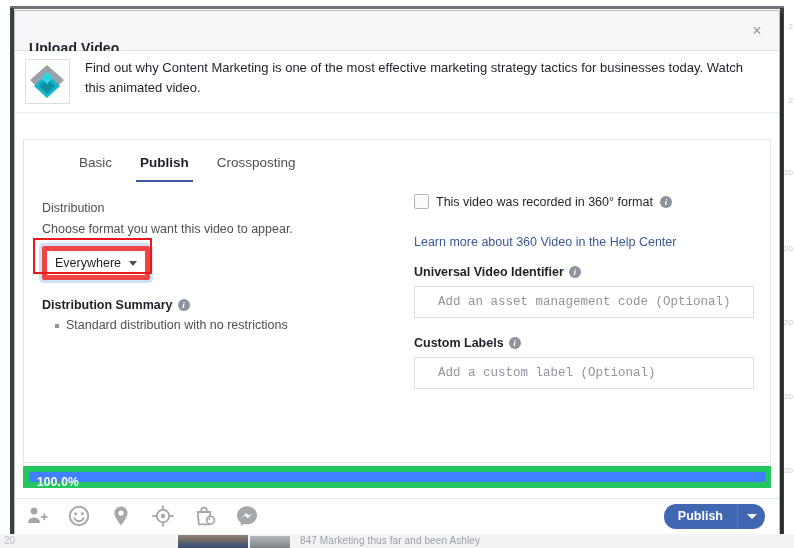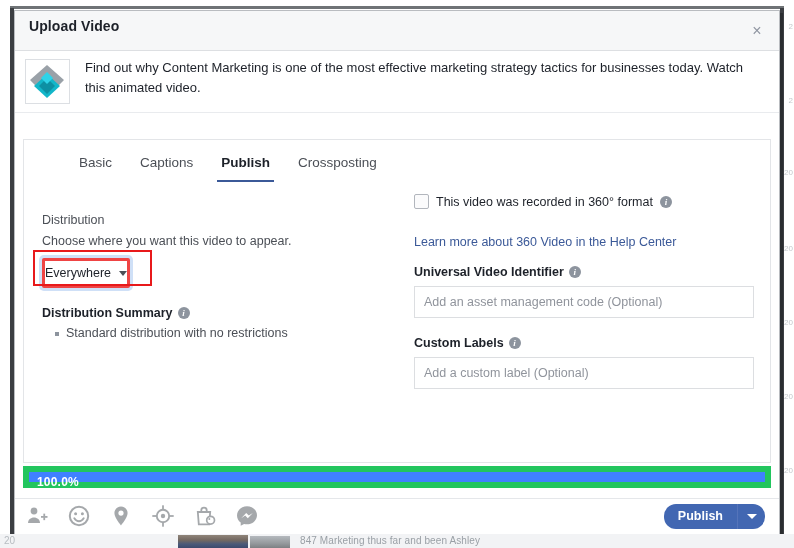--- a/index.html
+++ b/index.html
@@ -126,21 +126,21 @@
   .modal-header {
     position: relative;
     height: 40px;
     background: #f6f7f8;
     border-bottom: 1px solid #dddfe2;
     box-sizing: border-box;
   }
   .modal-title {
     position: absolute;
     left: 14px;
-    top: 7px;
+    top: 29px;
     font-size: 14px;
     font-weight: bold;
     color: #1d2129;
     letter-spacing: .1px;
   }
   .close-btn {
     position: absolute;
     right: 10px;
     top: 8px;
     width: 24px;
@@ -245,21 +245,21 @@
   .col-right {
     position: absolute;
     left: 390px;
     top: 12px;
     width: 340px;
   }
 
   .sec-label {
     font-size: 12.5px;
     color: #4b4f56;
-    margin: 18px 0 5px 0;
+    margin: 6px 0 5px 0;
     line-height: 16px;
   }
   .sec-sub {
     font-size: 12.5px;
     color: #4b4f56;
     margin: 0 0 9px 0;
     line-height: 16px;
   }
   .sec-head {
     font-size: 12.5px;
@@ -283,23 +283,23 @@
     height: 36px;
     border: 2px solid #e8191b;
     box-sizing: border-box;
     pointer-events: none;
   }
   .dropdown {
     position: relative;
     display: inline-flex;
     align-items: center;
     height: 24px;
-    padding: 0 0;
-    background: #ffffff;
-    border: 3px solid #ef4444;
+    padding: 0 8px;
+    background: #ffffff;
+    border: 5px solid #ef4444;
     border-radius: 2px;
     box-shadow: 0 0 0 3px #cfe0f7;
     font-size: 12.5px;
     color: #1d2129;
     cursor: pointer;
     user-select: none;
     text-align: center;
   }
   .dropdown .caret {
     margin-left: 8px;
@@ -390,24 +390,24 @@
     font-weight: bold;
     color: #1d2129;
     margin-bottom: 7px;
   }
   .text-input {
     width: 100%;
     height: 32px;
     box-sizing: border-box;
     border: 1px solid #dcdee1;
     background: #ffffff;
-    padding: 0 9px;
-    font-size: 12.5px;
-    color: #1d2129;
-    font-family: Liberation Sans, sans-serif;
+    padding: 0 23px;
+    font-size: 12.5px;
+    color: #1d2129;
+    font-family: Liberation Mono, monospace;
     outline: none;
     margin-bottom: 18px;
   }
   .text-input::placeholder { color: #90949c; }
 
   
   .progress-wrap {
     position: absolute;
     left: 8px;
     top: 455px;
@@ -535,31 +535,30 @@
           <polygon points="21,18 29,26 21,34 13,26" fill="#0d90a3"></polygon>
           <polygon points="21,12 27,18 21,24 15,18" fill="#2fd3e8"></polygon>
         </svg>
       </div>
       <div class="video-desc">Find out why Content Marketing is one of the most effective marketing strategy tactics for businesses today. Watch this animated video.</div>
     </div>
 
     <div class="tabs-wrap">
       <div class="tabs">
         <div class="tab">Basic</div>
-        <div class="tab">Captions</div>
         <div class="tab active">Publish</div>
         <div class="tab">Crossposting</div>
       </div>
     </div>
 
     <div class="tab-panel">
 
       <div class="col-left">
         <div class="sec-label">Distribution</div>
-        <div class="sec-sub">Choose where you want this video to appear.</div>
+        <div class="sec-sub">Choose format you want this video to appear.</div>
 
         <div class="dropdown-holder">
           <div class="dropdown">
             <span>Everywhere</span>
             <span class="caret"></span>
           </div>
           <div class="annot-box"></div>
         </div>
 
         <div class="summary-head">

